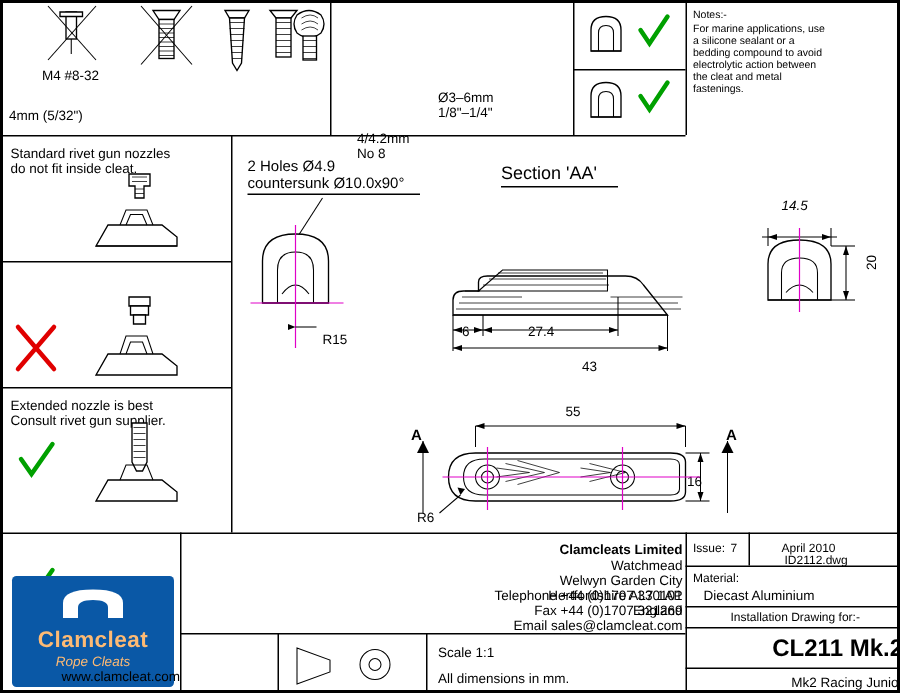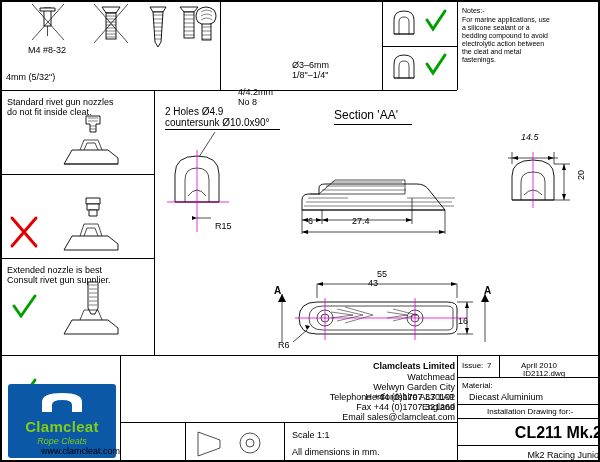--- a/index.html
+++ b/index.html
@@ -17,21 +17,21 @@
   .txt.s16{font-size:16px;line-height:17px;font-weight:bold;}
   .center{text-align:right;}
   svg{display:block;overflow:visible;}
   .mline{stroke:#e000c8;stroke-width:0.8;fill:none;}
   .dline{stroke:#000;stroke-width:0.7;fill:none;}
   .part{stroke:#000;stroke-width:0.9;fill:#fff;}
   .part2{stroke:#000;stroke-width:0.7;fill:none;}
   .hatch{stroke:#000;stroke-width:0.5;fill:none;}
   .green{stroke:#00a000;stroke-width:3;fill:none;stroke-linecap:round;}
   .red{stroke:#e00000;stroke-width:3;fill:none;stroke-linecap:round;}
-  .logo{position:absolute;left:6px;top:382px;width:108px;height:74px;background:#0a58a6;border-radius:3px;color:#84cc16;}
+  .logo{position:absolute;left:6px;top:382px;width:108px;height:74px;background:#0a58a6;border-radius:3px;color:#fdba74;}
   .logo .lt{position:absolute;left:0;width:108px;text-align:center;}
 </style>
 </head>
 <body>
 
 <div id="sheet">
 
   <div class="ln hl" style="left:0;top:88px;width:455px;"></div>
   <div class="ln vl" style="left:455px;top:0;height:88px;"></div>
   <div class="ln vl" style="left:152px;top:88px;height:265px;"></div>
@@ -187,21 +187,21 @@
     <line x1="120" y1="36" x2="120" y2="62" class="dline"></line>
     <line x1="10" y1="70" x2="153" y2="70" class="dline"></line>
     <line x1="153" y1="48" x2="153" y2="72" class="dline"></line>
     <path d="M10 58 l6 -2 l0 4 z M30 58 l-6 -2 l0 4 z" fill="#000"></path>
     <path d="M30 58 l6 -2 l0 4 z M120 58 l-6 -2 l0 4 z" fill="#000"></path>
     <path d="M10 70 l6 -2 l0 4 z M153 70 l-6 -2 l0 4 z" fill="#000"></path>
   </svg>
 
   <div class="txt s9" style="left:306px;top:214px;">6</div>
   <div class="txt s9" style="left:350px;top:214px;">27.4</div>
-  <div class="txt s9" style="left:366px;top:237px;margin-top:39px;">43</div>
+  <div class="txt s9" style="left:386px;top:237px;">43</div>
 
   <div class="txt s9" style="left:519px;top:130px;font-style:italic;">14.5</div>
   <div class="txt s9" style="left:574px;top:178px;transform:rotate(-90deg);transform-origin:left top;">20</div>
 
   <svg class="abs" style="left:500px;top:140px;width:90px;height:80px;">
     <line x1="10" y1="10" x2="10" y2="22" class="dline"></line>
     <line x1="52" y1="10" x2="52" y2="22" class="dline"></line>
     <line x1="6" y1="16" x2="56" y2="16" class="dline"></line>
     <path d="M10 16 l6 -2 l0 4 z M52 16 l-6 -2 l0 4 z" fill="#000"></path>
     <path d="M10 58 l0 -24 q0 -16 21 -16 q21 0 21 16 l0 24 z" class="part"></path>

